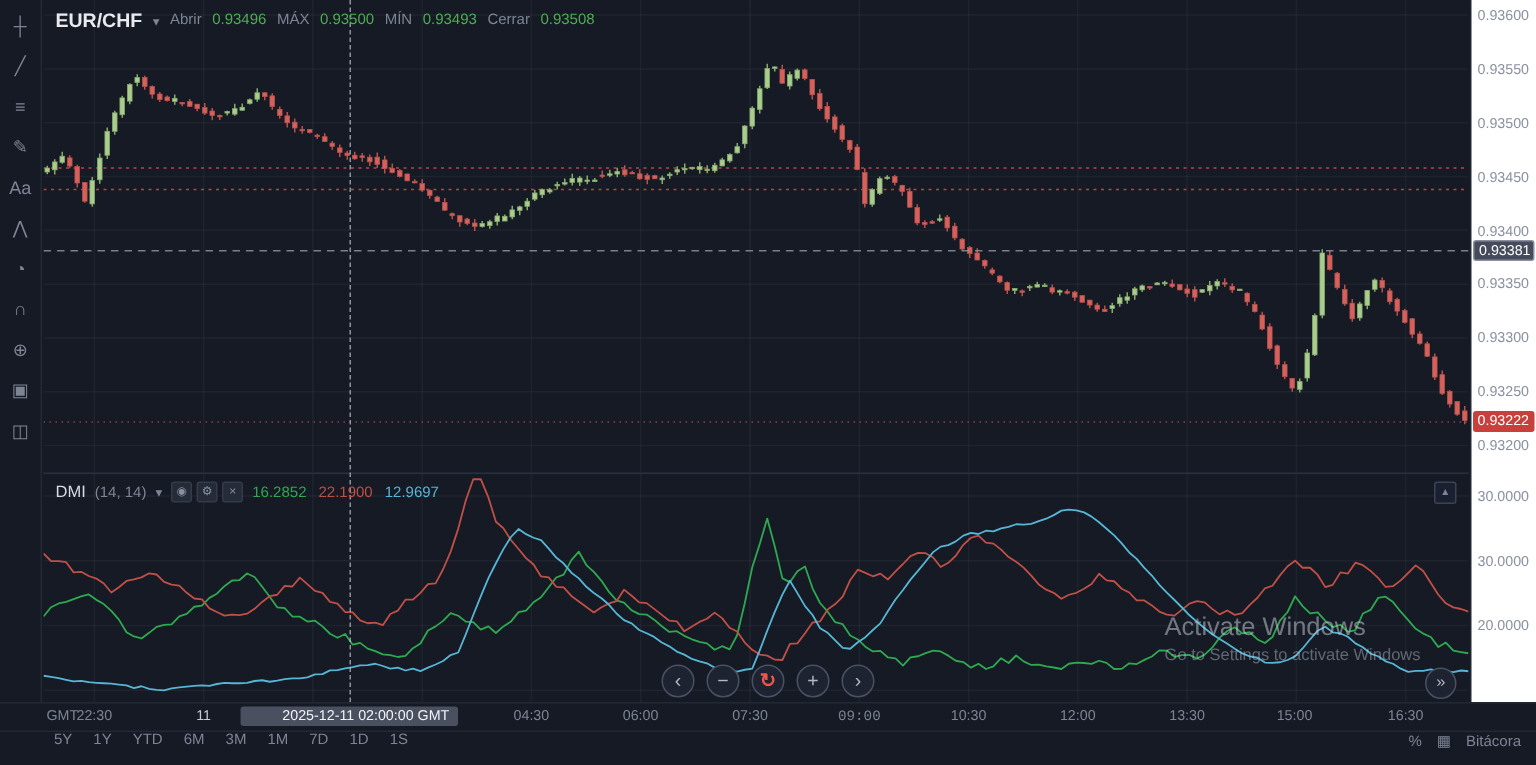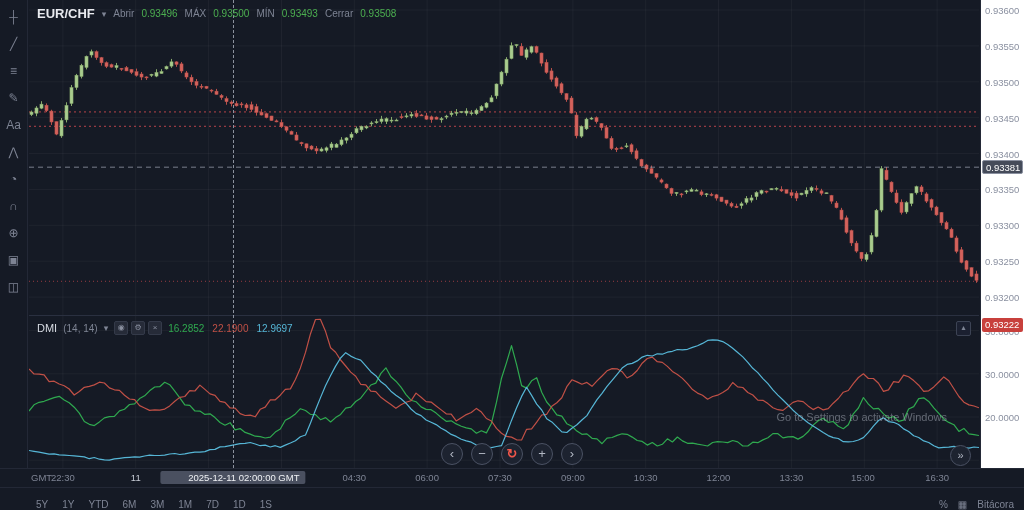--- a/index.html
+++ b/index.html
@@ -50,21 +50,21 @@
   .box-last{background:#c8403c;}
 
   
   .time-axis{position:absolute;left:0;top:468px;width:1024px;height:19px;border-top:1px solid #232836;background:#151a25;z-index:9;cursor:ew-resize;}
   .tz{position:absolute;left:31px;top:3px;font-size:9.5px;color:#7e8494;}
   .time-label{position:absolute;top:3px;font-size:9.5px;color:#7e8494;transform:translateX(-50%);white-space:nowrap;}
   .time-label.strong{color:#c6cbd4;}
   .time-box{position:absolute;top:2px;transform:translateX(-50%);background:#4a5060;color:#f0f2f5;font-size:9.5px;padding:1px 6px;border-radius:2px;white-space:nowrap;z-index:4;}
 
   
-  .bottom-bar{position:absolute;left:0;top:487px;width:1024px;height:23px;border-top:1px solid #232836;background:#151a25;display:flex;align-items:flex-end;z-index:10;box-sizing:border-box;}
+  .bottom-bar{position:absolute;left:0;top:487px;width:1024px;height:23px;border-top:1px solid #232836;background:#151a25;display:flex;align-items:flex-start;z-index:10;box-sizing:border-box;}
   .ranges{display:flex;gap:14px;margin-left:36px;font-size:10px;color:#7e8494;}
   .range-btn{cursor:pointer;}
   .bottom-right{margin-left:auto;margin-right:10px;display:flex;gap:10px;align-items:center;font-size:10px;color:#7e8494;}
   .bottom-right .item{cursor:pointer;}
 </style>
 </head>
 <body>
 
 <div class="app">
 
@@ -563,20 +563,21 @@
             <span class="legend-ico">×</span>
           </span>
         <span id="dmi-values" style="display:flex;gap:8px;">
             <span class="dmi-val" style="color: rgb(47, 169, 79);">16.2852</span>
             <span class="dmi-val" style="color: rgb(192, 80, 70);">22.1900</span>
             <span class="dmi-val" style="color: rgb(86, 182, 214); text-align: center;">12.9697</span>
           </span>
       </div>
       <div class="expand-btn">▴</div>
       <div class="watermark">
+        <div class="wm1">Activate Windows</div>
         <div class="wm2">Go to Settings to activate Windows</div>
       </div>
     </div>
 
     <div class="crosshair-v" id="crosshair-v" style="left: 203.87px;"></div>
 
     <div class="nav-pill" id="nav-pill">
         <div class="nav-btn">‹</div>
         <div class="nav-btn">−</div>
         <div class="nav-btn accent">↻</div>
@@ -590,35 +591,35 @@
       <div class="axis-label" style="top: 5.04556px;">0.93600</div>
       <div class="axis-label" style="top: 40.9226px;">0.93550</div>
       <div class="axis-label" style="top: 76.7995px;">0.93500</div>
       <div class="axis-label" style="top: 112.677px;">0.93450</div>
       <div class="axis-label" style="top: 148.554px;">0.93400</div>
       <div class="axis-label" style="top: 184.431px;">0.93350</div>
       <div class="axis-label" style="top: 220.308px;">0.93300</div>
       <div class="axis-label" style="top: 256.185px;">0.93250</div>
       <div class="axis-label" style="top: 292.062px;">0.93200</div>
       <div class="axis-box box-cross" style="top: 160.187px;">0.93381</div>
-      <div class="axis-box box-last" style="top: 274.276px; margin-top: 44px;">0.93222</div>
+      <div class="axis-box box-last" style="top: 274.276px;">0.93222</div>
       <div class="axis-label" style="top: 325.682px;">30.0000</div>
       <div class="axis-label" style="top: 368.864px;">30.0000</div>
       <div class="axis-label" style="top: 412.045px;">20.0000</div>
     </div>
 
   <div class="time-axis" id="time-axis">
     <span class="tz">GMT</span>
     <span class="time-box" id="time-box" style="left: 232.87px; padding-left: 28px;">2025-12-11 02:00:00 GMT</span>
   <span class="time-label" style="left: 62.915px;">22:30</span>
       <span class="time-label strong" style="left: 135.78px;">11</span>
       <span class="time-label" style="left: 354.28px;">04:30</span>
       <span class="time-label" style="left: 427.05px;">06:00</span>
       <span class="time-label" style="left: 500.01px;">07:30</span>
-      <span class="time-label" style="left: 572.875px;">09:00</span>
+      <span class="time-label" style="left: 572.875px; font-family: Liberation Mono, monospace;">09:00</span>
       <span class="time-label" style="left: 645.74px;">10:30</span>
       <span class="time-label" style="left: 718.51px;">12:00</span>
       <span class="time-label" style="left: 791.375px;">13:30</span>
       <span class="time-label" style="left: 863px;">15:00</span>
       <span class="time-label" style="left: 937.105px;">16:30</span>
     </div>
 
   <div class="bottom-bar">
     <div class="ranges" id="ranges">
         <span class="range-btn">5Y</span>

